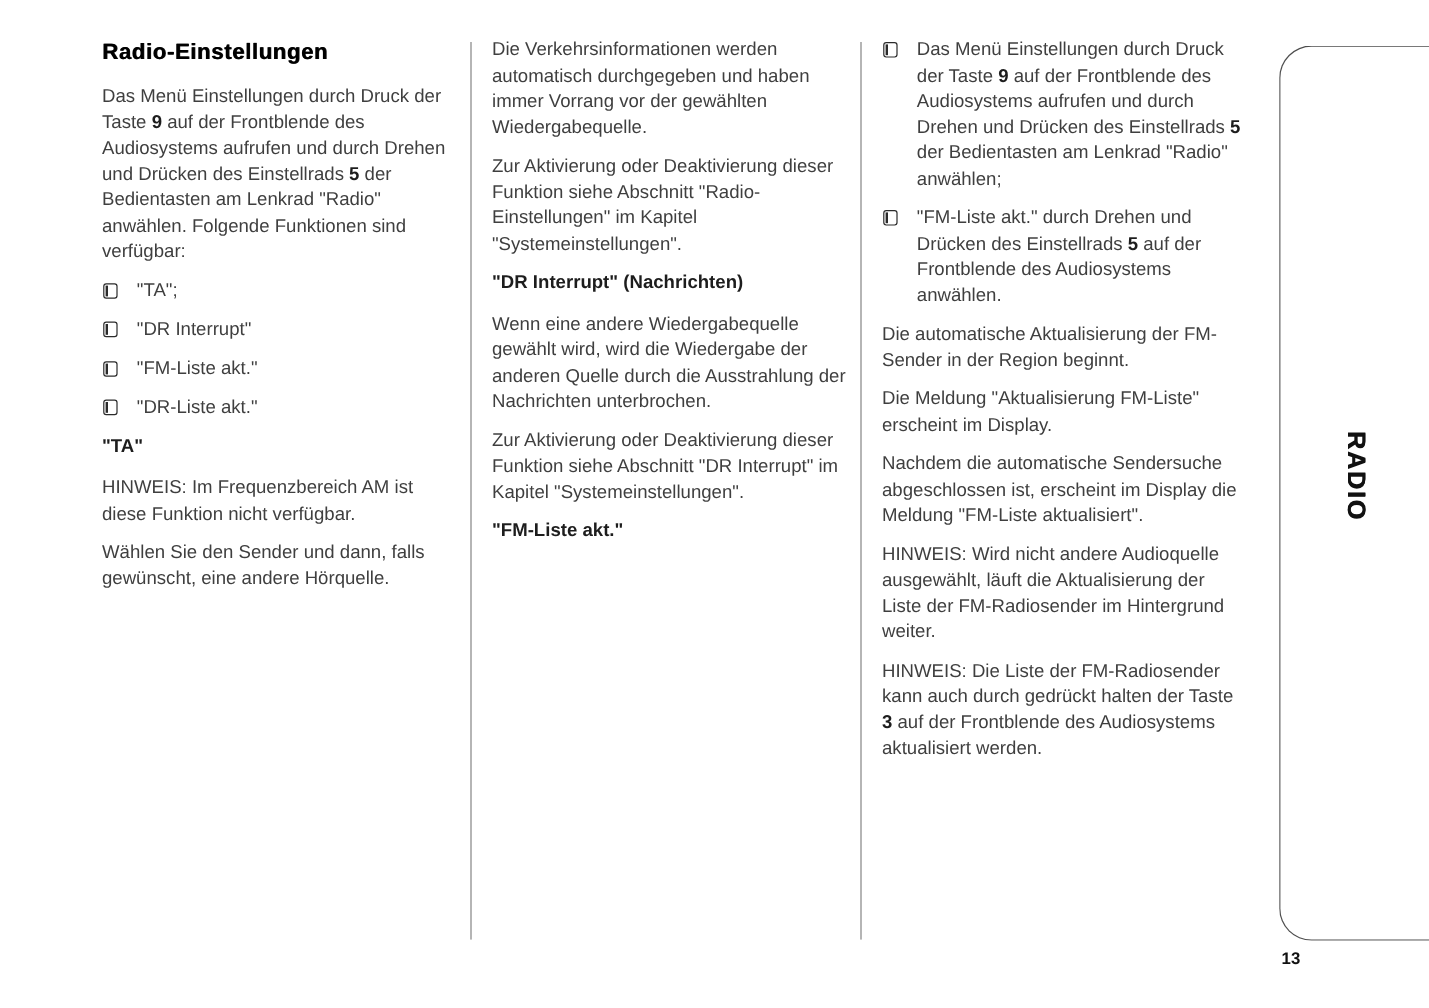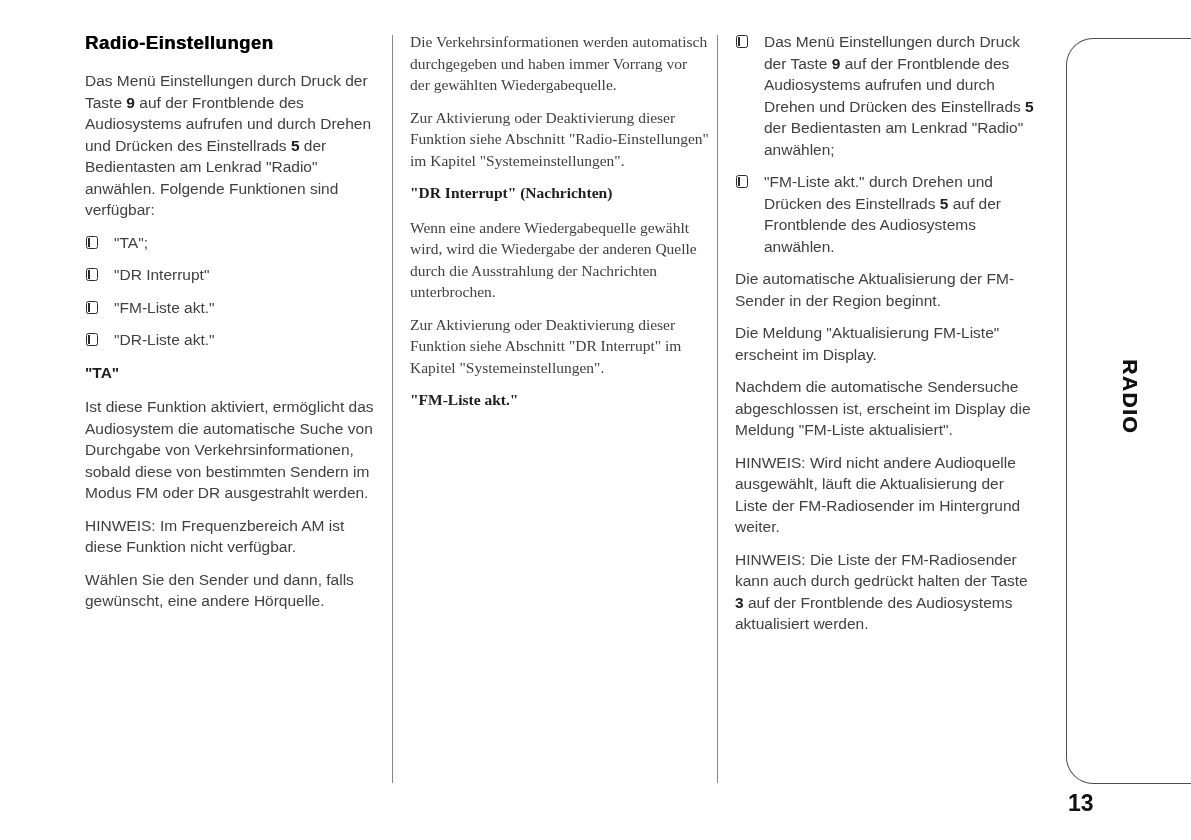--- a/index.html
+++ b/index.html
@@ -4,21 +4,21 @@
 <style>
   html,body{margin:0;padding:0;background:#ffffff;}
   body{
     width:1191px;height:840px;position:relative;overflow:hidden;
     font-family:"Liberation Sans","DejaVu Sans",sans-serif;
     color:#3f3f3f;
   }
   .page{position:absolute;inset:0;background:#fff;}
   .col{position:absolute;top:31px;font-size:15.5px;line-height:21.5px;}
   .col-0{left:85px;width:292px;}
-  .col-1{left:410px;width:300px;font-family:Liberation Serif, serif;}
+  .col-1{left:410px;width:300px;}
   .col-2{left:735px;width:300px;}
   .divider{position:absolute;top:35px;height:748px;width:1px;background:#858585;}
   .d1{left:392px;}
   .d2{left:717px;}
   .blk{margin:0 0 11px 0;}
   .title{
     font-size:18.5px;line-height:23px;font-weight:bold;color:#000000;
     letter-spacing:.5px;margin-bottom:16px;text-shadow:.6px 0 0 #161616;
   }
   .h{
@@ -43,21 +43,21 @@
     background:#fff;
   }
   .tab-label{
     writing-mode:vertical-rl;
     font-size:21px;font-weight:bold;color:#111;letter-spacing:1.5px;
     position:relative;top:-14px;
     text-shadow:.5px 0 0 #111;
   }
   .page-number{
     position:absolute;left:1068px;top:790px;
-    font-size:23px;font-weight:bold;color:#111;
+    font-size:14px;font-weight:bold;color:#111;
   }
 </style>
 </head>
 <body>
 
 <div class="page">
 
   <div class="col col-0">
       <div class="blk title"><span>Radio-Einstellungen</span></div>
       <div class="blk p"><span>Das Menü Einstellungen durch Druck der Taste </span><span class="b">9</span><span> auf der Frontblende des Audiosystems aufrufen und durch Drehen und Drücken des Einstellrads </span><span class="b">5</span><span> der Bedientasten am Lenkrad "Radio" anwählen. Folgende Funktionen sind verfügbar:</span></div>
@@ -71,21 +71,20 @@
       </div>
       <div class="blk bullet">
         <span class="marker"></span>
         <span class="btxt"><span>"FM-Liste akt."</span></span>
       </div>
       <div class="blk bullet">
         <span class="marker"></span>
         <span class="btxt"><span>"DR-Liste akt."</span></span>
       </div>
       <div class="blk h"><span>"TA"</span></div>
-      <div class="blk p"><span>Ist diese Funktion aktiviert, ermöglicht das Audiosystem die automatische Suche von Durchgabe von Verkehrsinformationen, sobald diese von bestimmten Sendern im Modus FM oder DR ausgestrahlt werden.</span></div>
       <div class="blk p"><span>HINWEIS: Im Frequenzbereich AM ist diese Funktion nicht verfügbar.</span></div>
       <div class="blk p"><span>Wählen Sie den Sender und dann, falls gewünscht, eine andere Hörquelle.</span></div>
     </div>
   <div class="divider d1"></div>
   <div class="col col-1">
       <div class="blk p"><span>Die Verkehrsinformationen werden automatisch durchgegeben und haben immer Vorrang vor der gewählten Wiedergabequelle.</span></div>
       <div class="blk p"><span>Zur Aktivierung oder Deaktivierung dieser Funktion siehe Abschnitt "Radio-Einstellungen" im Kapitel "Systemeinstellungen".</span></div>
       <div class="blk h"><span>"DR Interrupt" (Nachrichten)</span></div>
       <div class="blk p"><span>Wenn eine andere Wiedergabequelle gewählt wird, wird die Wiedergabe der anderen Quelle durch die Ausstrahlung der Nachrichten unterbrochen.</span></div>
       <div class="blk p"><span>Zur Aktivierung oder Deaktivierung dieser Funktion siehe Abschnitt "DR Interrupt" im Kapitel "Systemeinstellungen".</span></div>

